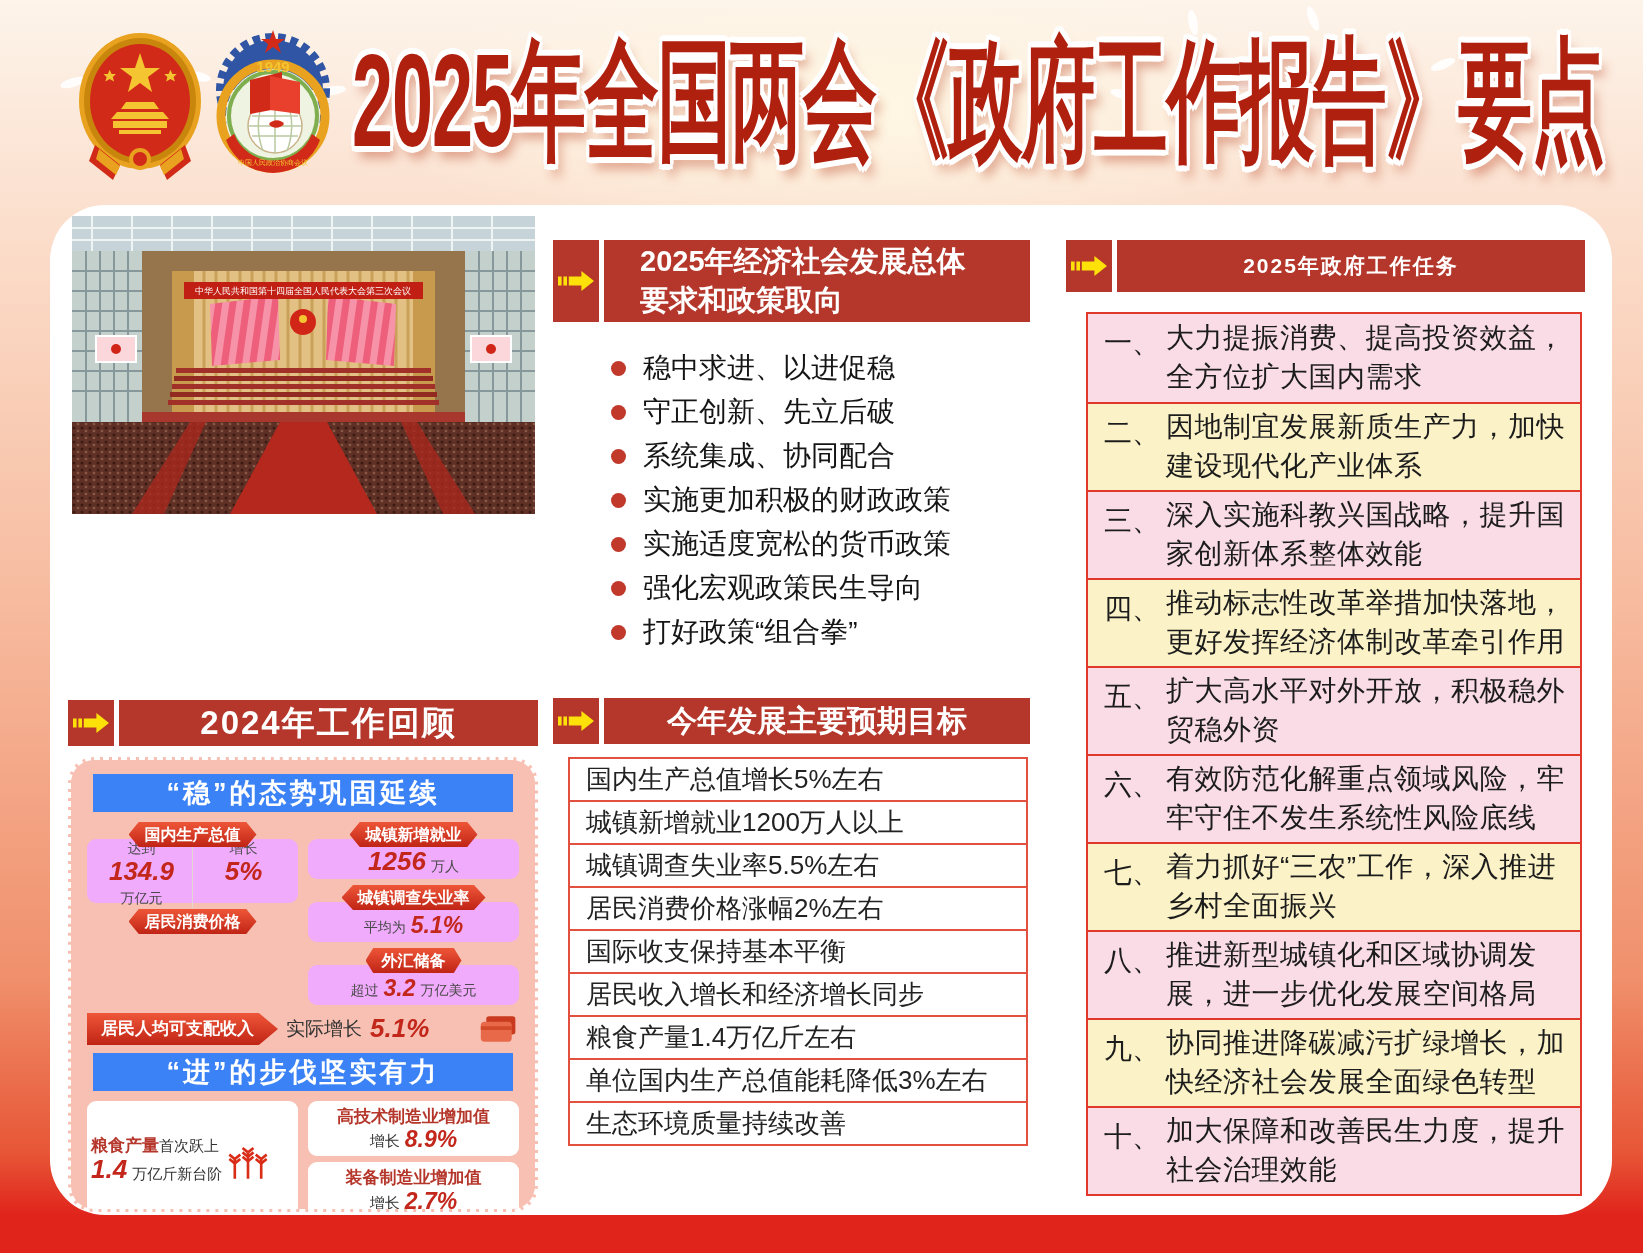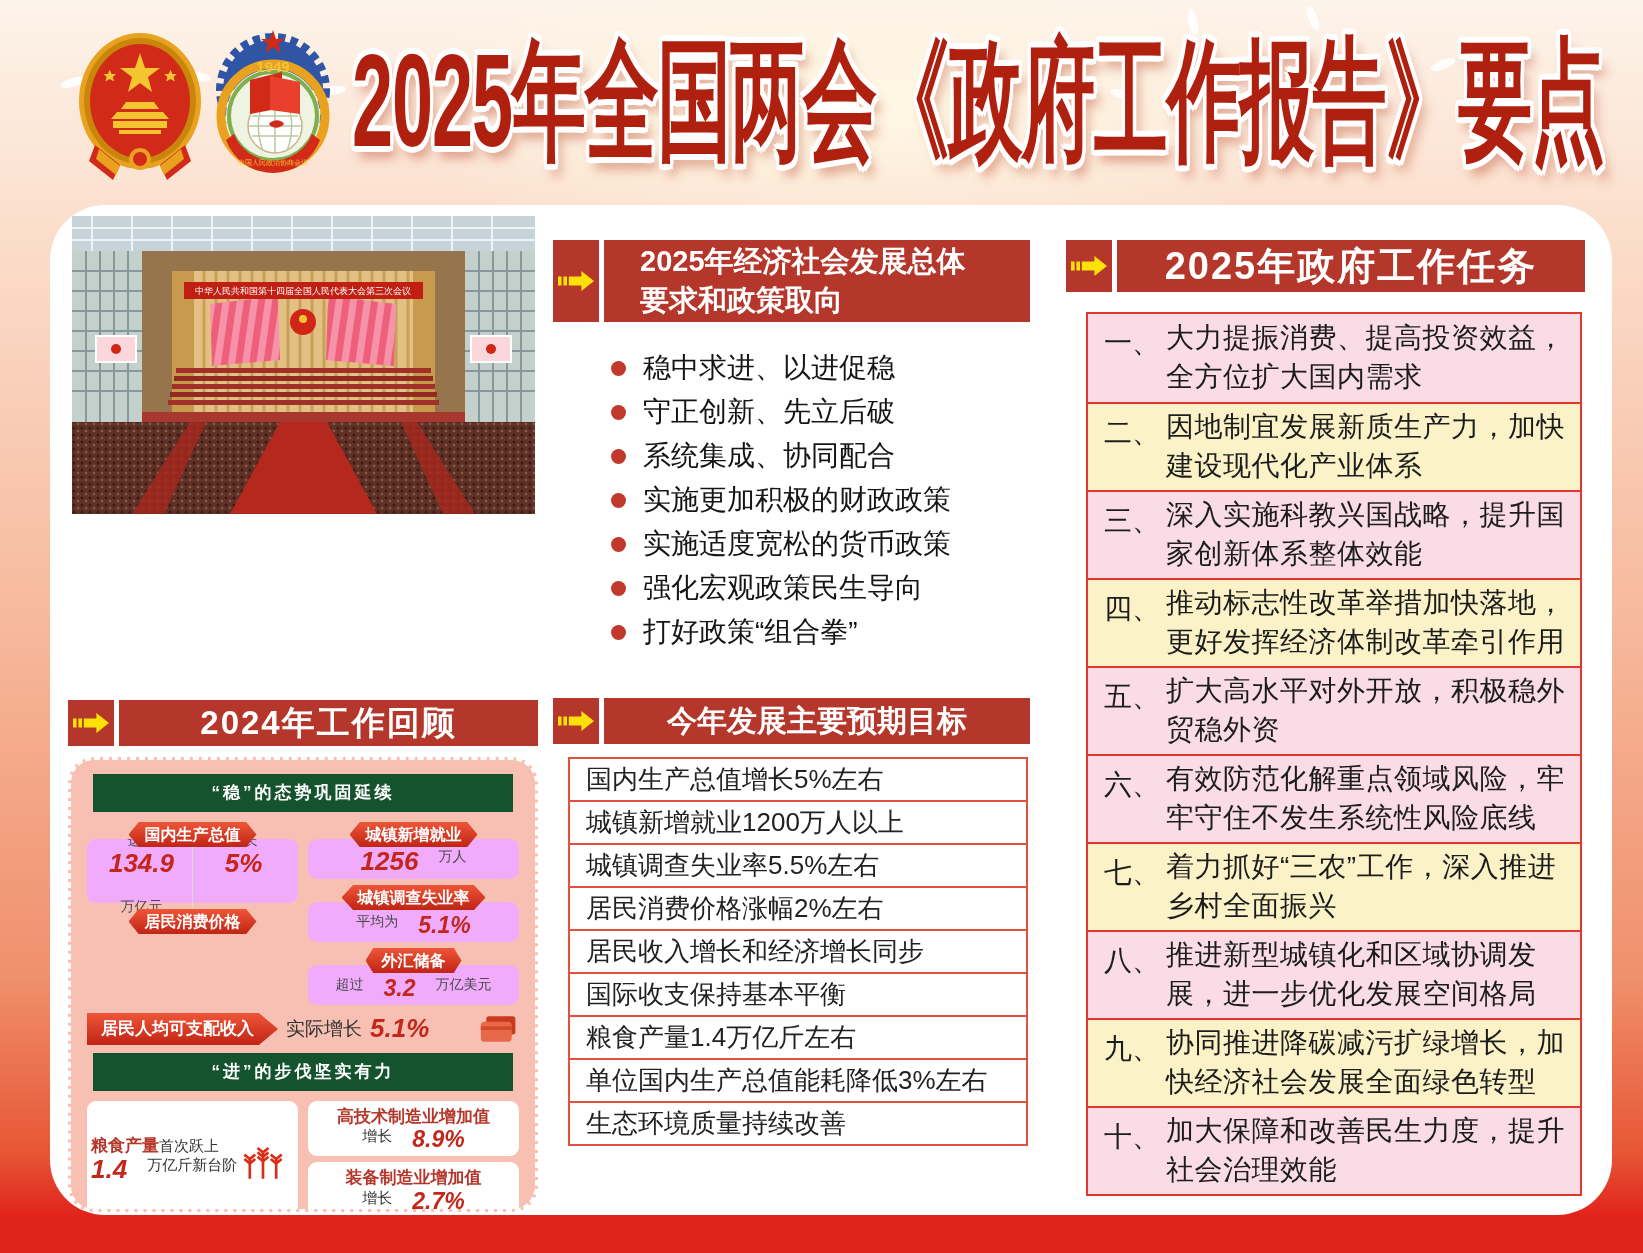--- a/index.html
+++ b/index.html
@@ -23,37 +23,37 @@
   .hdr { position:absolute; display:flex; }
   .hdr .blk { width:46px; background:#b5362a; display:flex; align-items:center; justify-content:center; margin-right:5px; flex:none; }
   .hdr .bar { flex:1; background:#b5362a; color:#fff; font-weight:700; display:flex; flex-direction:column; justify-content:center; }
   .hdr .bar.center { align-items:center; }
   
   .photo { position:absolute; left:72px; top:216px; width:463px; height:298px; }
   .intro { position:absolute; left:68px; top:520px; width:470px; font-size:27px; font-weight:700;
     color:#bf2418; line-height:1.36; text-indent:2em; text-align:justify; }
   .pinkbox { position:absolute; left:68px; top:757px; width:470px; height:455px;
     background:#f7c0b2; border:3px dashed #fff; border-radius:26px; padding:10px 12px; overflow:hidden; }
-  .sbar { background:#14532d; color:#fff; font-weight:700; font-size:17px; text-align:center;
+  .sbar { background:#3b82f6; color:#fff; font-weight:700; font-size:27px; text-align:center;
     height:38px; line-height:38px; margin:4px 10px 10px; letter-spacing:3px; }
   .cols { display:flex; gap:10px; padding:0 4px; margin-bottom:6px; }
   .cc { flex:1; display:flex; flex-direction:column; gap:6px; }
   .grp { display:flex; flex-direction:column; align-items:center; }
   .hex { background:linear-gradient(#ee5638,#c02415); color:#fff; font-weight:700; font-size:16px;
     height:25px; line-height:25px; padding:0 16px; margin-bottom:-8px; z-index:2; position:relative;
     clip-path:polygon(8% 0,92% 0,100% 50%,92% 100%,8% 100%,0 50%); white-space:nowrap; }
   .card { background:#f0abfc; border-radius:9px; width:100%; display:flex; align-items:center; justify-content:center; padding:10px 4px 4px; }
   .p { color:#4a4a4a; font-size:14px; }
   .u { color:#4a4a4a; font-size:14px; }
   .v { color:#c3271b; font-weight:800; font-style:italic; font-size:23px; line-height:1.05; }
   .v.big { font-size:26px; }
   .split { display:flex; width:100%; }
   .split > div { flex:1; display:flex; flex-direction:column; align-items:center; }
   .split > div + div { border-left:1px solid #e3d6d2; }
-  .inline { display:flex; align-items:flex-start; gap:20px; flex-wrap:wrap; justify-content:center; }
+  .inline { display:flex; align-items:flex-end; gap:5px; flex-wrap:wrap; justify-content:center; }
   .income { display:flex; align-items:center; gap:8px; padding:2px 4px 6px; }
   .ribbon { background:linear-gradient(#ee5638,#c02415); color:#fff; font-weight:700; font-size:17px;
     height:32px; line-height:32px; padding:0 24px 0 14px; flex:none;
     clip-path:polygon(0 0,90% 0,100% 50%,90% 100%,0 100%); }
   .pcard { background:#fff; border-radius:9px; padding:5px 4px; text-align:center; width:100%; }
   .plabel { color:#b5362a; font-weight:800; font-size:17px; line-height:1.25; }
   .dark { color:#333; font-size:15px; }
   .rowflex { display:flex; align-items:center; justify-content:center; gap:6px; }
   
   .mid-h1 { left:553px; top:240px; width:477px; height:82px; }
@@ -63,21 +63,21 @@
   .dot { width:15px; height:15px; border-radius:50%; background:#c0392b; margin-right:17px; flex:none; }
   .btext { font-size:28px; color:#151515; }
   .mid-h2 { left:553px; top:698px; width:477px; height:46px; }
   .mid-h2 .bar { font-size:30px; }
   .targets { position:absolute; left:568px; top:757px; width:460px; }
   .trow { background:#fff; border:2px solid #e2503f; height:45px; display:flex; align-items:center;
     padding-left:16px; font-size:26px; color:#222; margin-top:-2px; }
   .trow:first-child { margin-top:0; }
   
   .right-h { left:1066px; top:240px; width:519px; height:52px; }
-  .right-h .bar { font-size:38px; letter-spacing:2px; }
+  .right-h .bar { font-size:21px; letter-spacing:2px; }
   .tasks { position:absolute; left:1086px; top:312px; width:496px; border:2px solid #e0392b; }
   .task { display:flex; align-items:center; height:88px; padding:0 14px 0 16px; border-top:2px solid #e0392b; }
   .task:first-child { border-top:none; }
   .task.pink { background:#fadce6; }
   .task.yellow { background:#fbf3c7; }
   .tnum { width:62px; flex:none; font-size:28px; color:#1c1c1c; align-self:flex-start; padding-top:10px; }
   .task .ttext { font-size:28px; color:#1c1c1c; line-height:1.38; letter-spacing:.5px; }
 </style>
 </head>
 <body>
@@ -374,22 +374,22 @@
       </svg>
     </div>
     <div class="bar center">今年发展主要预期目标</div>
   </div>
 
   <div class="targets">
     <div class="trow">国内生产总值增长5%左右</div>
     <div class="trow">城镇新增就业1200万人以上</div>
     <div class="trow">城镇调查失业率5.5%左右</div>
     <div class="trow">居民消费价格涨幅2%左右</div>
+    <div class="trow">国际收支保持基本平衡</div>
     <div class="trow">居民收入增长和经济增长同步</div>
-    <div class="trow">国际收支保持基本平衡</div>
     <div class="trow">粮食产量1.4万亿斤左右</div>
     <div class="trow">单位国内生产总值能耗降低3%左右</div>
     <div class="trow">生态环境质量持续改善</div>
   </div>
 
   <div class="hdr right-h">
     <div class="blk">
       <svg width="36" height="24" viewBox="0 0 40 26">
         <rect x="0" y="8" width="4" height="10" fill="#ffe10a"></rect>
           <rect x="6" y="8" width="4" height="10" fill="#ffe10a"></rect>

